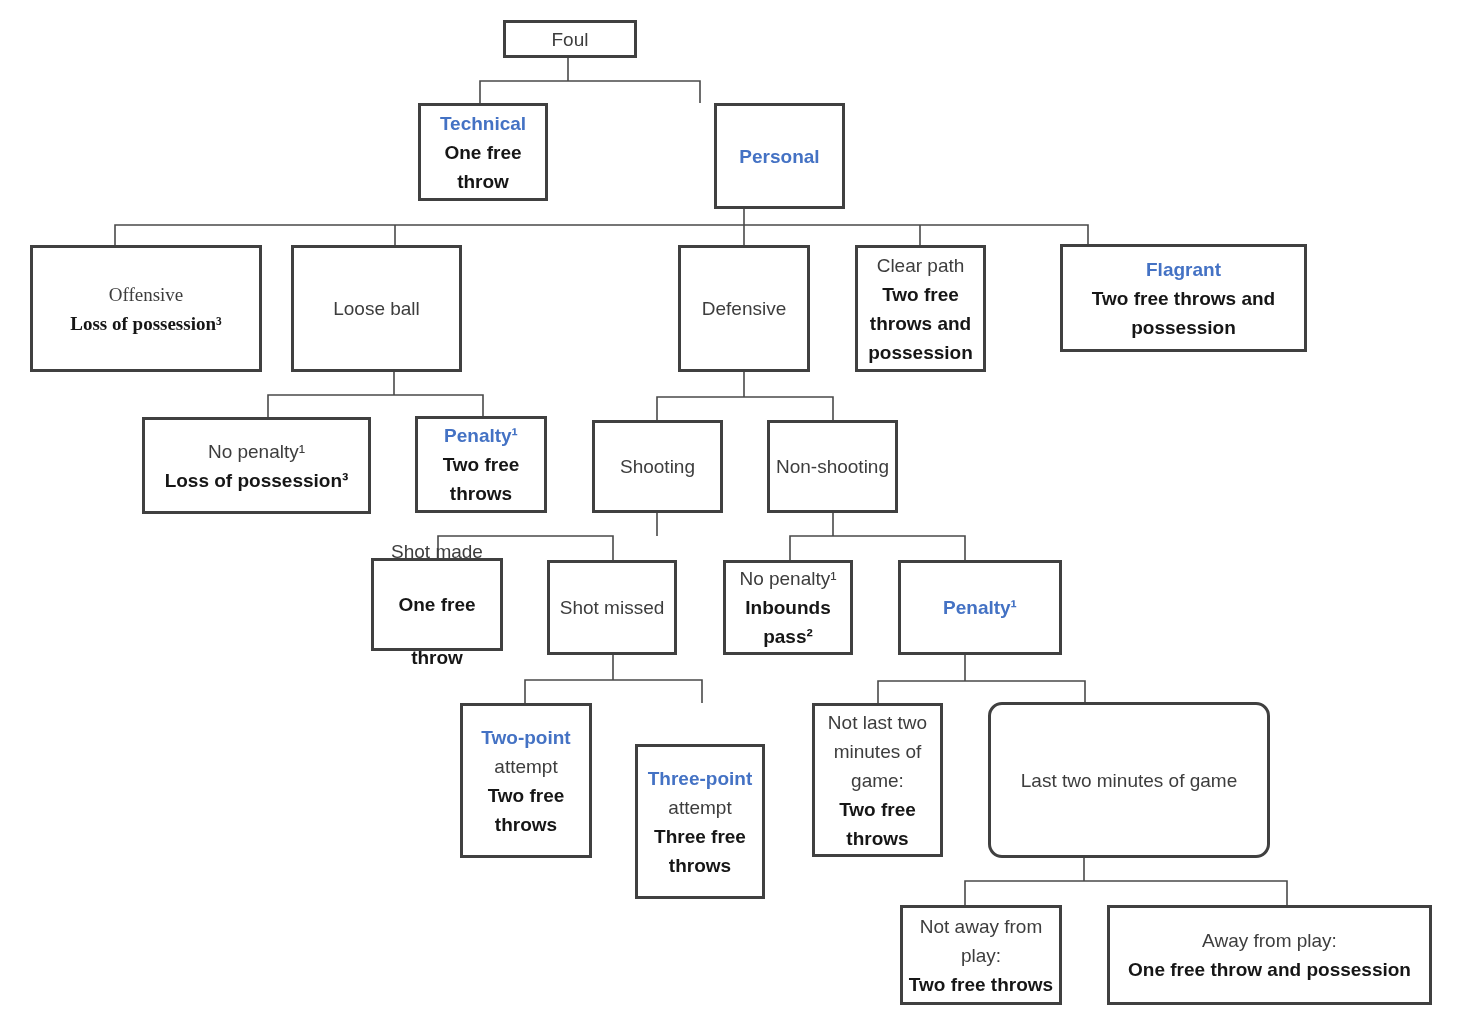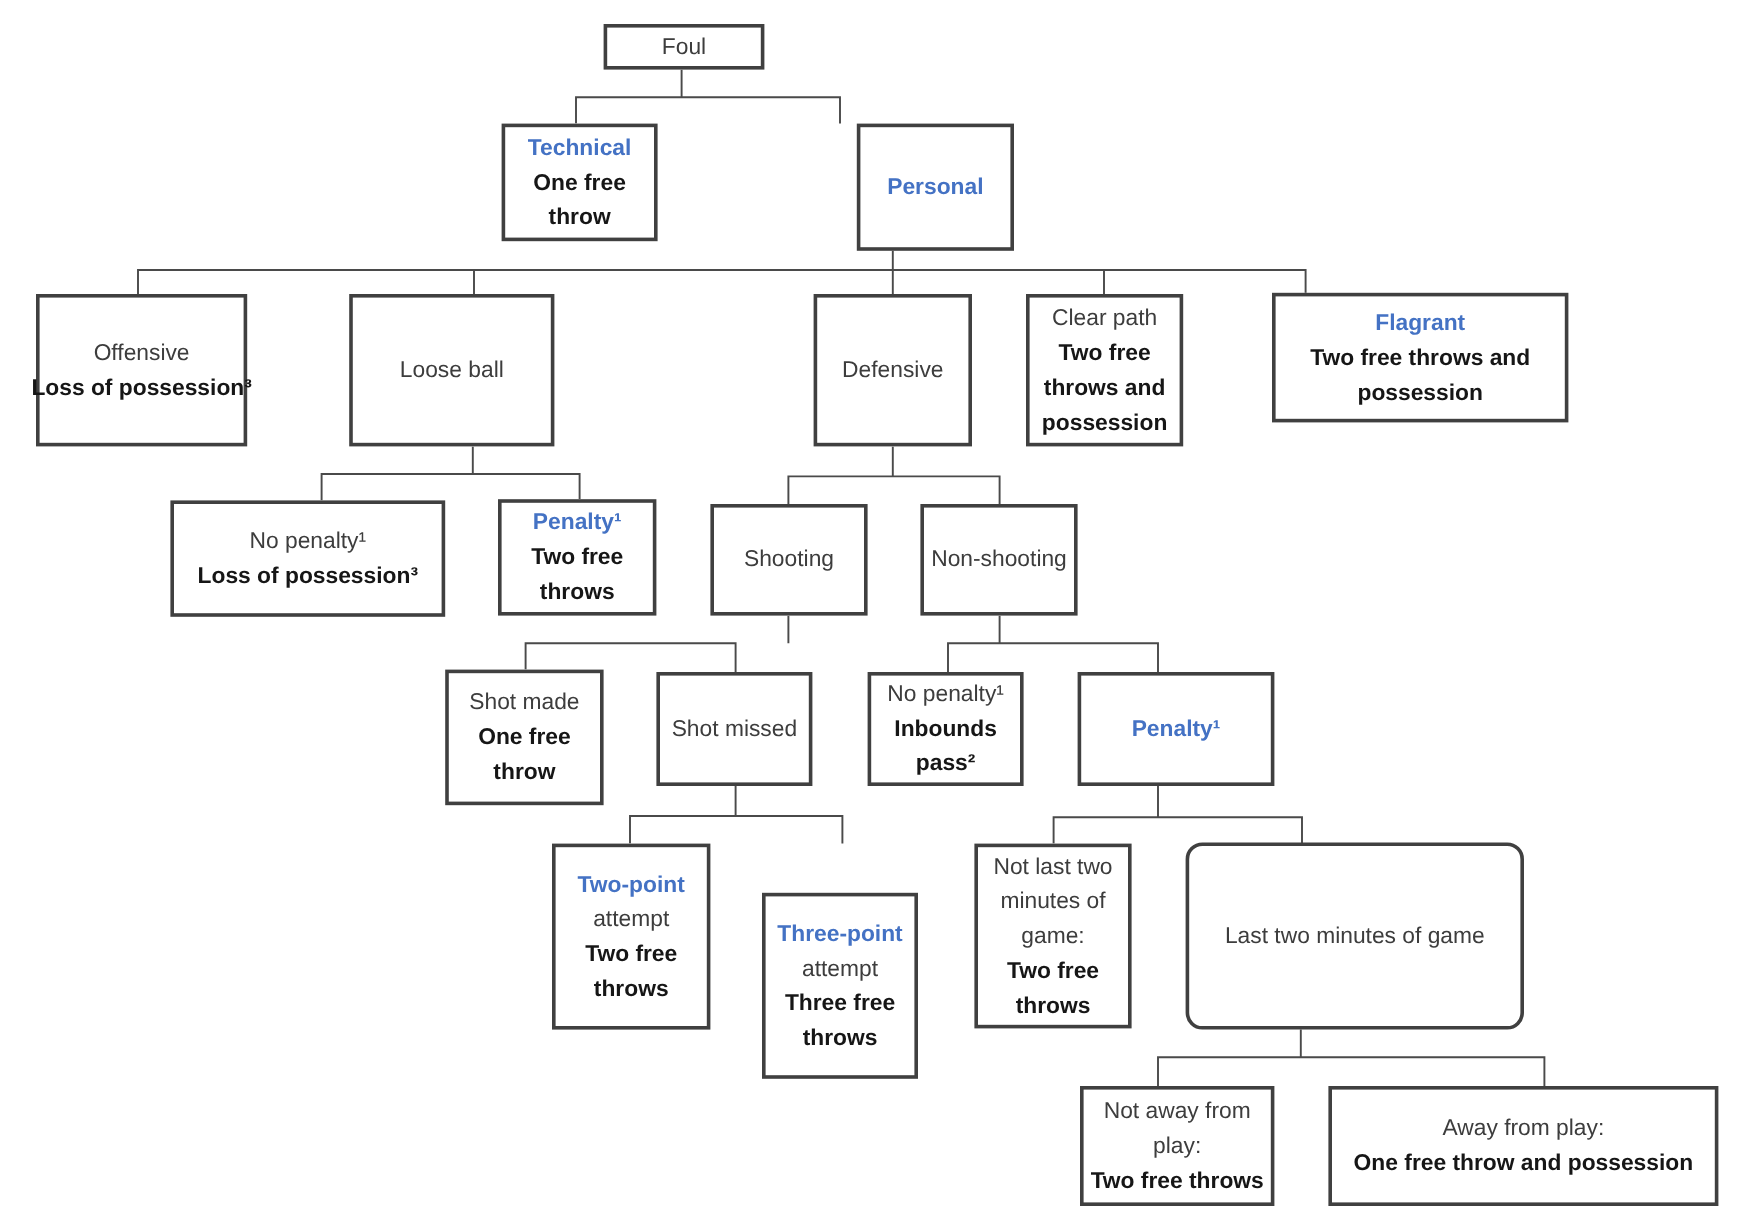--- a/index.html
+++ b/index.html
@@ -62,21 +62,21 @@
       <div class="ln plain">Foul</div>
     </div>
   <div class="node" style="left:418px; top:103px; width:130px; height:98px;">
       <div class="ln blue">Technical</div>
       <div class="ln bold">One free</div>
       <div class="ln bold">throw</div>
     </div>
   <div class="node" style="left:678px; top:103px; width:131px; height:106px;margin-left:36px;">
       <div class="ln blue">Personal</div>
     </div>
-  <div class="node" style="left:30px;  top:245px; width:176px; height:127px;">
+  <div class="node" style="left:30px;  top:245px; width:232px; height:127px;font-family:Liberation Serif, serif;">
       <div class="ln plain">Offensive</div>
       <div class="ln bold">Loss of possession³</div>
     </div>
   <div class="node" style="left:291px; top:245px; width:171px; height:127px;">
       <div class="ln plain">Loose ball</div>
     </div>
   <div class="node" style="left:678px; top:245px; width:132px; height:127px;">
       <div class="ln plain">Defensive</div>
     </div>
   <div class="node" style="left:855px; top:245px; width:131px; height:127px;">
@@ -98,21 +98,21 @@
       <div class="ln blue">Penalty¹</div>
       <div class="ln bold">Two free</div>
       <div class="ln bold">throws</div>
     </div>
   <div class="node" style="left:592px; top:420px; width:131px; height:93px;">
       <div class="ln plain">Shooting</div>
     </div>
   <div class="node" style="left:767px; top:420px; width:131px; height:93px;">
       <div class="ln plain">Non-shooting</div>
     </div>
-  <div class="node" style="left:371px; top:558px; width:132px; height:113px;">
+  <div class="node" style="left:371px; top:558px; width:132px; height:93px;gap:24px;">
       <div class="ln plain">Shot made</div>
       <div class="ln bold">One free</div>
       <div class="ln bold">throw</div>
     </div>
   <div class="node" style="left:547px; top:560px; width:130px; height:95px;">
       <div class="ln plain">Shot missed</div>
     </div>
   <div class="node" style="left:723px; top:560px; width:130px; height:95px;">
       <div class="ln plain">No penalty¹</div>
       <div class="ln bold">Inbounds</div>

